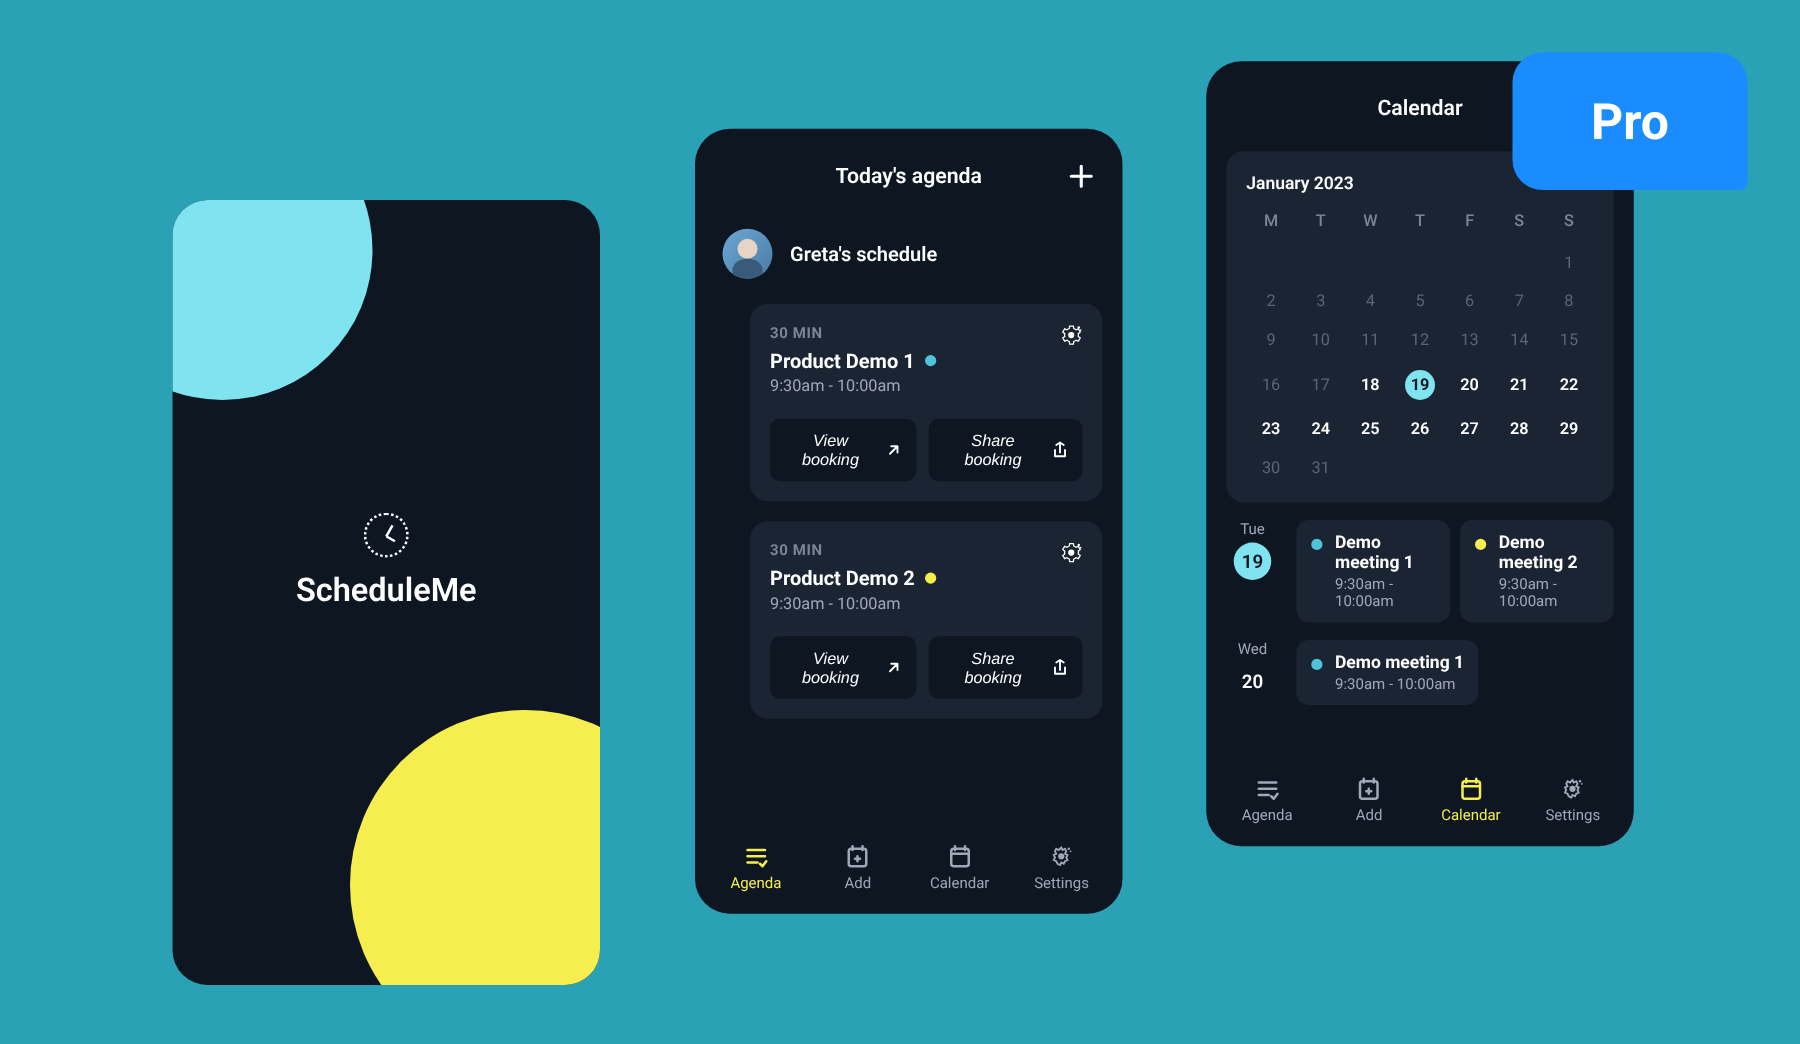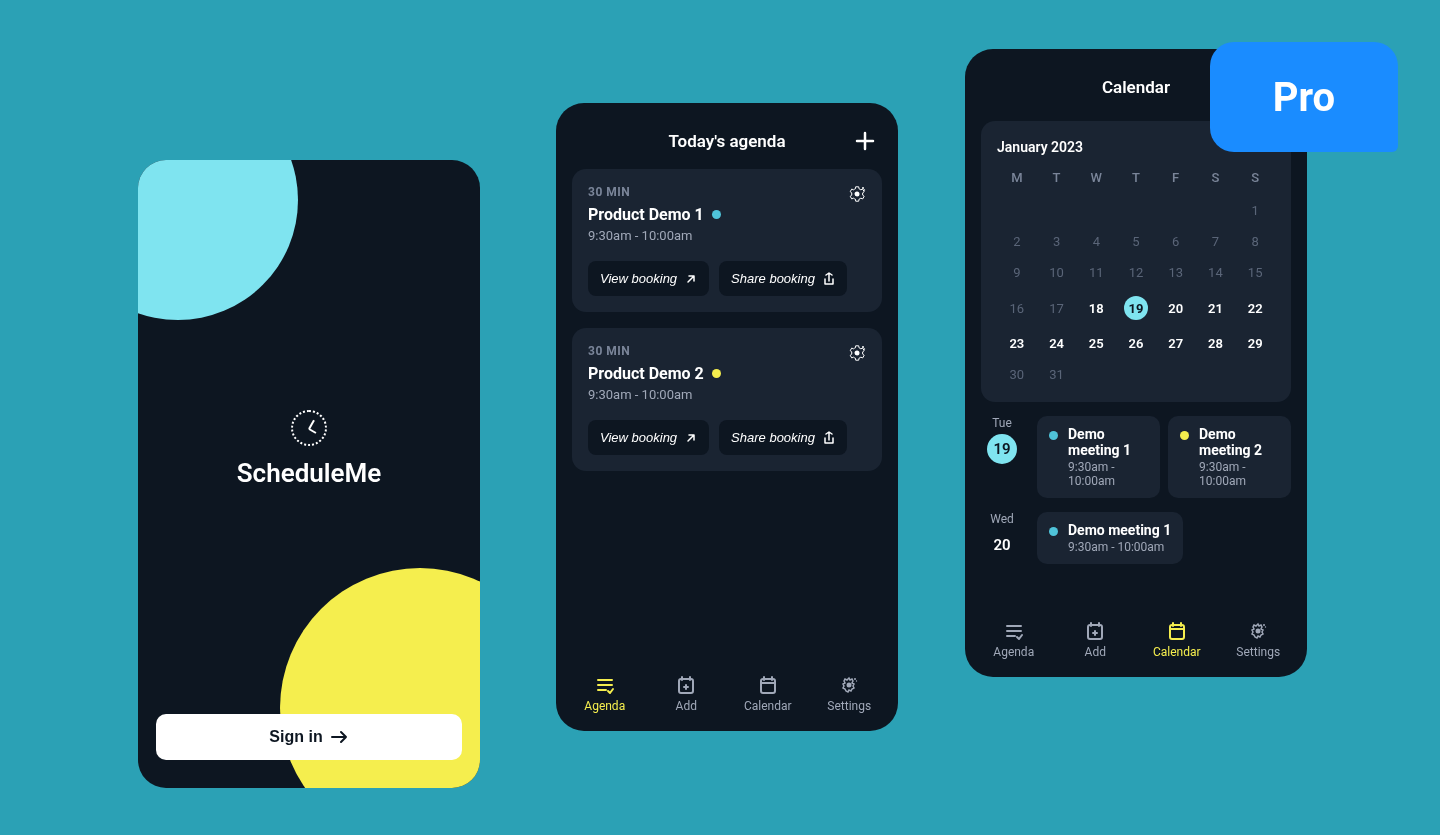--- a/index.html
+++ b/index.html
@@ -170,20 +170,21 @@
   .schedule-name {
     color: #fff;
     font-size: 16px;
     font-weight: 600;
   }
   .cards {
     padding: 0 16px;
     display: flex;
     flex-direction: column;
     gap: 16px;
+    margin-left: 28px;
   }
   .card {
     background: #1a2432;
     border-radius: 14px;
     padding: 16px;
     position: relative;
   }
   .card-duration {
     color: #7a8599;
     font-size: 12px;
@@ -414,38 +415,34 @@
 </head>
 <body>
 
 <div class="phone phone-1">
   <div class="circle-cyan"></div>
   <div class="circle-yellow"></div>
   <div class="logo-wrap">
     <div class="clock-icon"></div>
     <div class="brand-name">ScheduleMe</div>
   </div>
-  <button class="signin-btn">
-    <span>Sign in</span>
-    <span>
-      <svg width="18" height="14" viewBox="0 0 18 14" fill="none">
-          <path d="M1 7h14m0 0l-5-5m5 5l-5 5" stroke="#0d1621" stroke-width="2" stroke-linecap="round" stroke-linejoin="round"></path>
-        </svg>
-    </span>
-  </button>
 </div>
 
 <div class="phone phone-2">
   <div class="header-2">
     <div class="header-title">Today's agenda</div>
     <div class="plus-btn">
       <svg width="22" height="22" viewBox="0 0 22 22">
           <path d="M11 3v16M3 11h16" stroke="#fff" stroke-width="2.5" stroke-linecap="round"></path>
         </svg>
     </div>
+  </div>
+  <div class="user-row">
+    <div class="avatar"></div>
+    <div class="schedule-name">Greta's schedule</div>
   </div>
   <div class="cards">
 
     <div class="card">
       <div class="card-duration">30 MIN</div>
       <div class="gear-btn">
         <svg width="18" height="18" viewBox="0 0 18 18" fill="#fff">
             <path d="M9 11.5A2.5 2.5 0 109 6.5a2.5 2.5 0 000 5z"></path>
             <path d="M14.7 9c0-.4 0-.7-.1-1.1l1.6-1.2-1.5-2.6-1.9.7c-.5-.4-1.1-.8-1.8-1l-.3-2h-3l-.3 2c-.7.2-1.3.6-1.8 1l-1.9-.7-1.5 2.6 1.6 1.2c-.1.4-.1.7-.1 1.1s0 .7.1 1.1l-1.6 1.2 1.5 2.6 1.9-.7c.5.4 1.1.8 1.8 1l.3 2h3l.3-2c.7-.2 1.3-.6 1.8-1l1.9.7 1.5-2.6-1.6-1.2c.1-.4.1-.7.1-1.1z" fill="none" stroke="#fff" stroke-width="1"></path>
             <circle cx="15" cy="3" r="1" fill="#fff"></circle>

